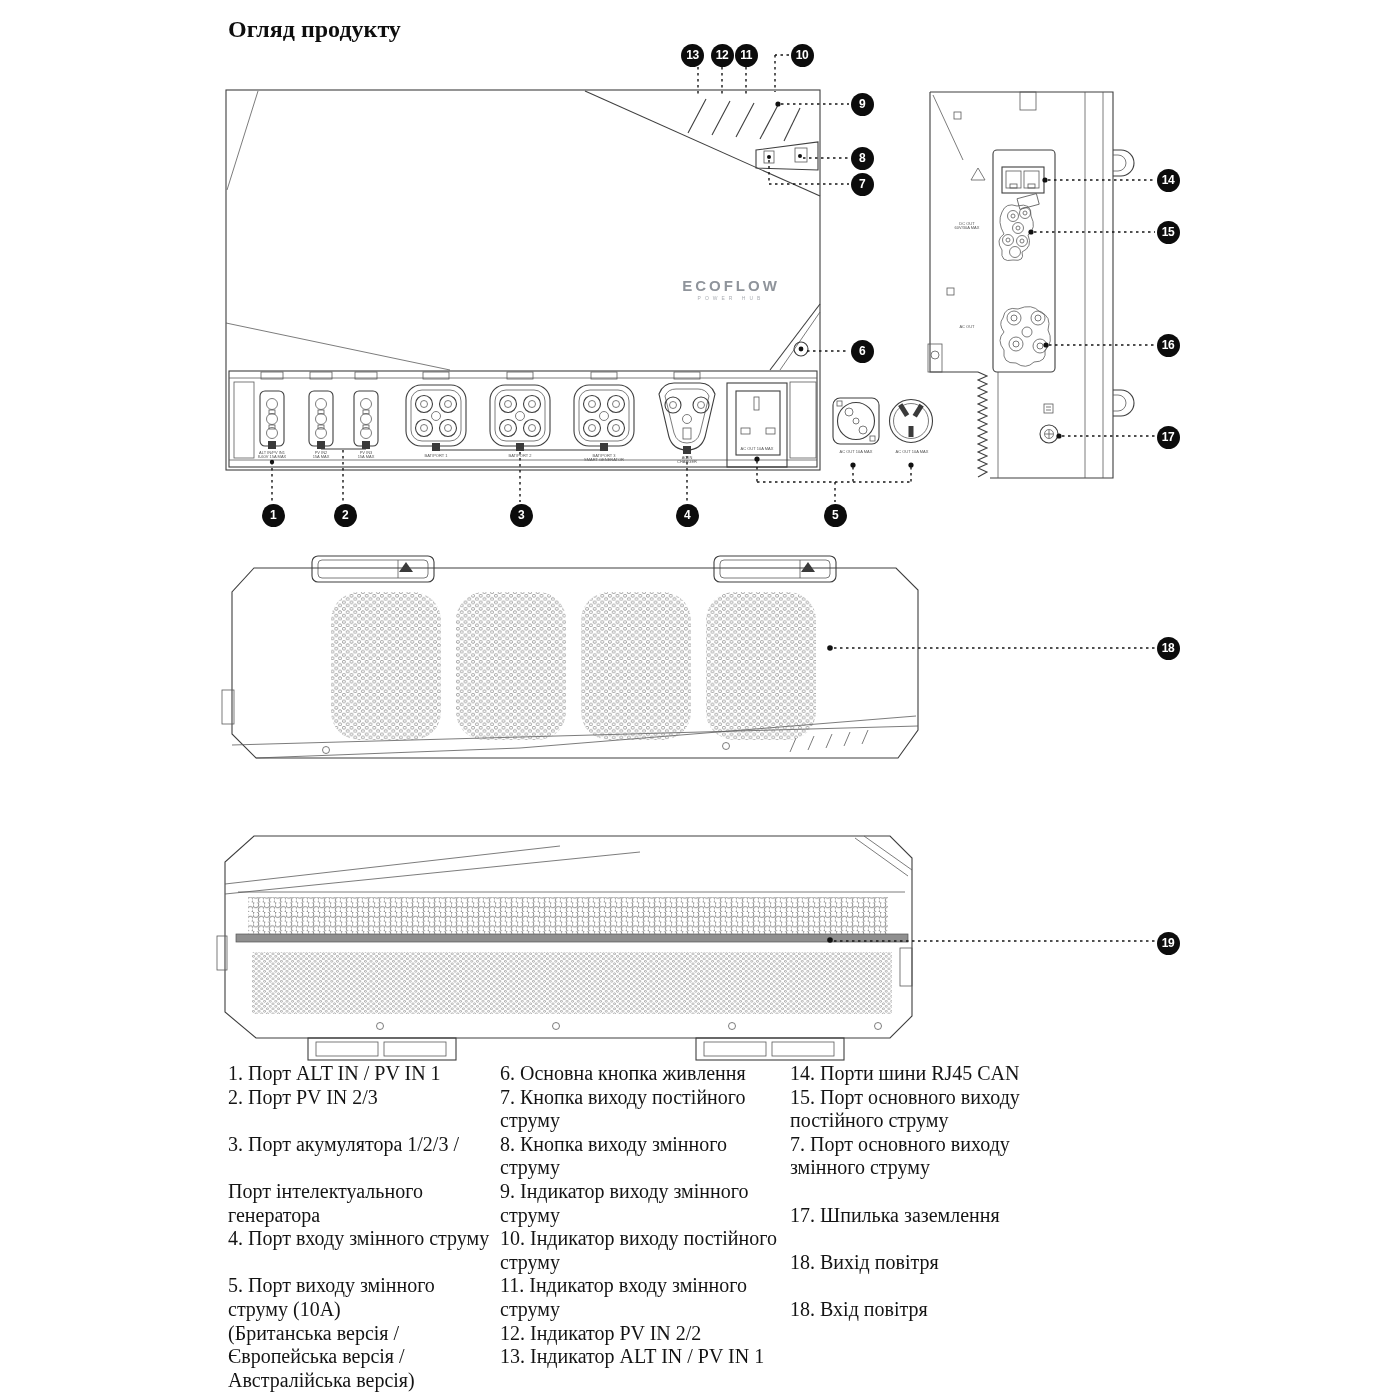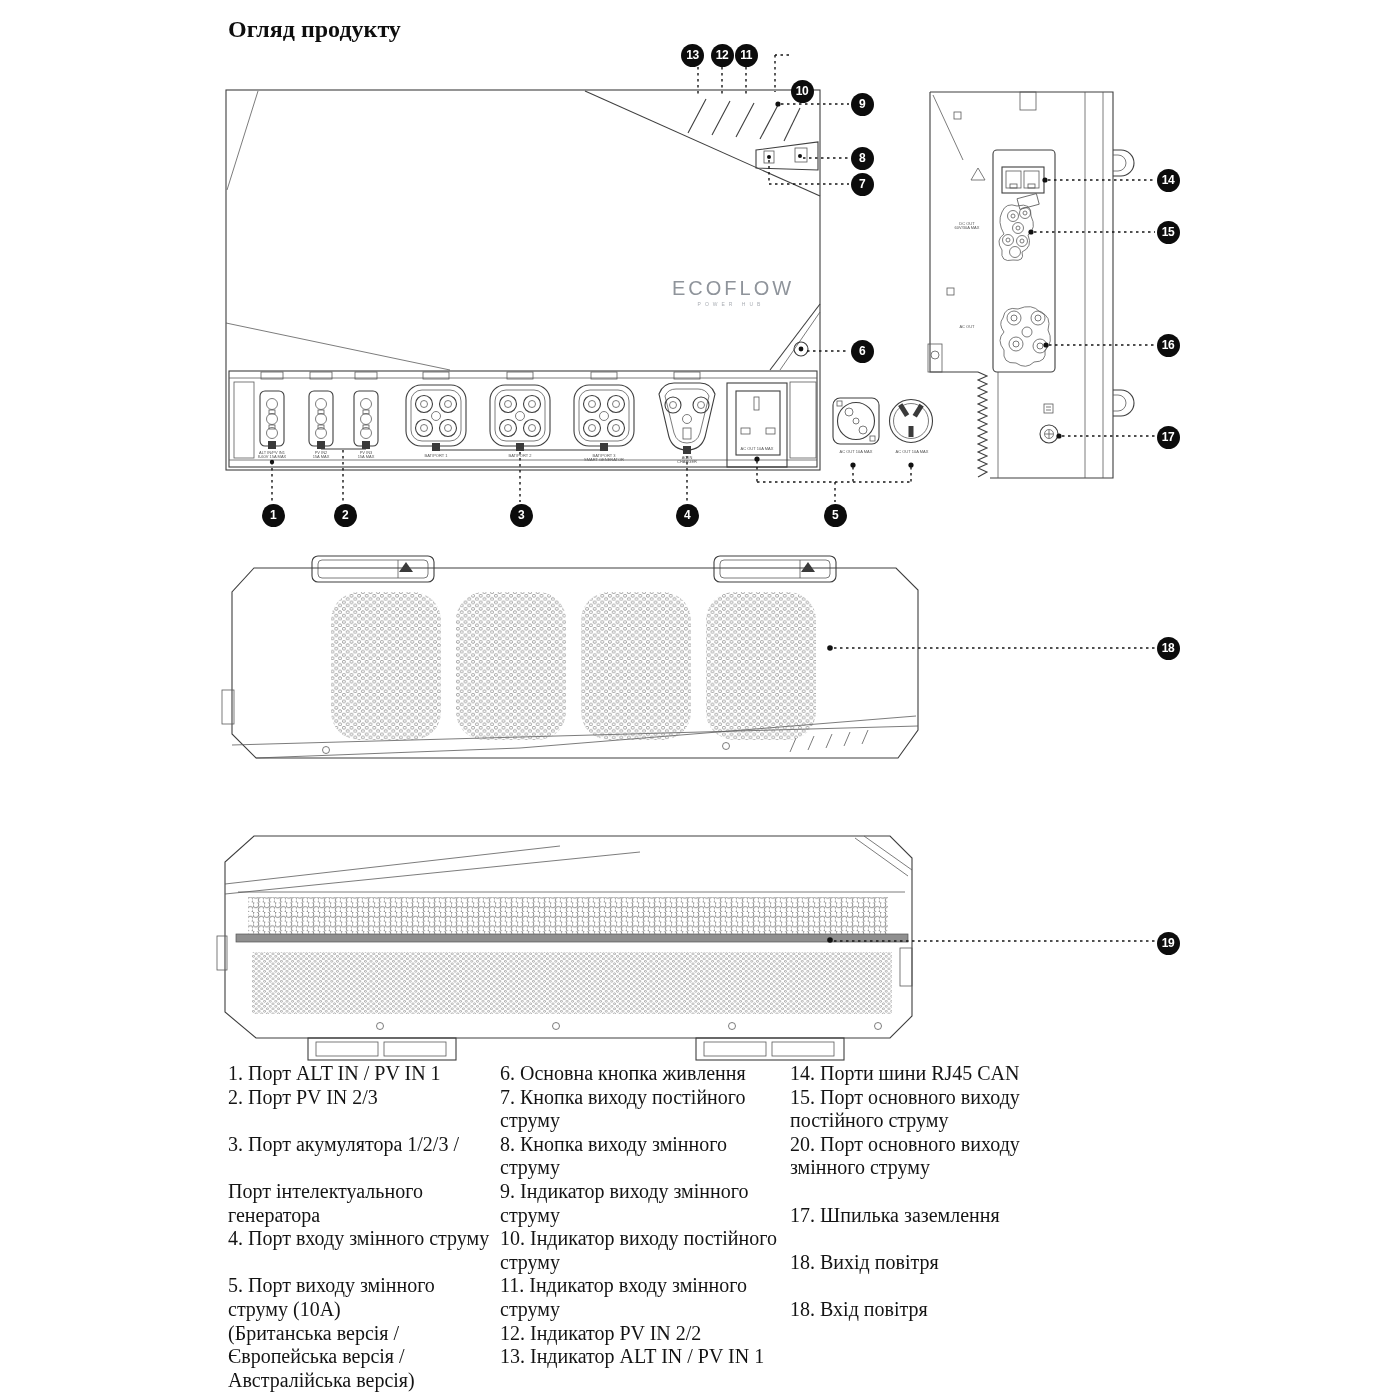--- a/index.html
+++ b/index.html
@@ -10,21 +10,21 @@
   .thin{fill:none;stroke:#5a5a5a;stroke-width:0.8;}
   .dash{fill:none;stroke:#161616;stroke-width:1.4;stroke-dasharray:2.5 3.5;}
   .dot{fill:#111;stroke:none;}
   .pinf{fill:#3a3a3a;stroke:none;}
   .badge{position:absolute;width:23px;height:23px;border-radius:50%;background:#0c0c0c;
          color:#fff;font-family:"Liberation Sans",sans-serif;font-weight:bold;font-size:12px;
          display:flex;align-items:center;justify-content:center;letter-spacing:-0.5px;}
   .title{position:absolute;left:228px;top:16px;font-size:24px;font-weight:bold;color:#0e0e0e;}
   .logo{position:absolute;left:672px;top:277px;width:118px;text-align:center;
         font-family:"Liberation Sans",sans-serif;color:#8f949b;}
-  .logo .main{font-size:20px;font-weight:normal;letter-spacing:3px;}
+  .logo .main{font-size:15px;font-weight:bold;letter-spacing:3px;}
   .logo .sub{font-size:5px;letter-spacing:4px;color:#a9adb3;margin-top:1px;}
   .plbl{position:absolute;font-family:"Liberation Sans",sans-serif;font-size:5px;line-height:5px;
         color:#555;text-align:center;white-space:nowrap;}
   .plbl div{transform:scale(0.8);transform-origin:center top;}
   .legend{position:absolute;top:1062px;font-size:20px;line-height:23.6px;color:#141414;}
   .legend div{height:23.6px;white-space:nowrap;overflow:visible;}
   #lg1{left:228px;width:268px;} #lg2{left:500px;width:288px;} #lg3{left:790px;width:300px;}
 </style>
 </head>
 <body>
@@ -354,21 +354,21 @@
 
   <div class="badge" style="left:261.5px;top:503.5px;">1</div>
   <div class="badge" style="left:333.5px;top:503.5px;">2</div>
   <div class="badge" style="left:509.5px;top:503.5px;">3</div>
   <div class="badge" style="left:675.5px;top:503.5px;">4</div>
   <div class="badge" style="left:823.5px;top:503.5px;">5</div>
   <div class="badge" style="left:850.5px;top:339.5px;">6</div>
   <div class="badge" style="left:850.5px;top:172.5px;">7</div>
   <div class="badge" style="left:850.5px;top:146.5px;">8</div>
   <div class="badge" style="left:850.5px;top:92.5px;">9</div>
-  <div class="badge" style="left:790.5px;top:43.5px;margin-top:36px;">10</div>
+  <div class="badge" style="left:790.5px;top:43.5px;">10</div>
   <div class="badge" style="left:734.5px;top:43.5px;">11</div>
   <div class="badge" style="left:710.5px;top:43.5px;">12</div>
   <div class="badge" style="left:681px;top:43.5px;">13</div>
   <div class="badge" style="left:1156.5px;top:168.5px;text-align:center;">14</div>
   <div class="badge" style="left:1156.5px;top:220.5px;">15</div>
   <div class="badge" style="left:1156.5px;top:333.5px;">16</div>
   <div class="badge" style="left:1156.5px;top:425.5px;">17</div>
   <div class="badge" style="left:1156.5px;top:636.5px;">18</div>
   <div class="badge" style="left:1156.5px;top:931.5px;">19</div>
 
@@ -400,21 +400,21 @@
     <div>струму</div>
     <div>11. Індикатор входу змінного</div>
     <div>струму</div>
     <div>12. Індикатор PV IN 2/2</div>
     <div>13. Індикатор ALT IN / PV IN 1</div>
   </div>
   <div class="legend" id="lg3">
     <div>14. Порти шини RJ45 CAN</div>
     <div>15. Порт основного виходу</div>
     <div>постійного струму</div>
-    <div>20. Порт основного виходу</div>
+    <div>7. Порт основного виходу</div>
     <div>змінного струму</div>
     <div></div>
     <div>17. Шпилька заземлення</div>
     <div></div>
     <div>18. Вихід повітря</div>
     <div></div>
     <div>18. Вхід повітря</div>
   </div>
 
 </div>

